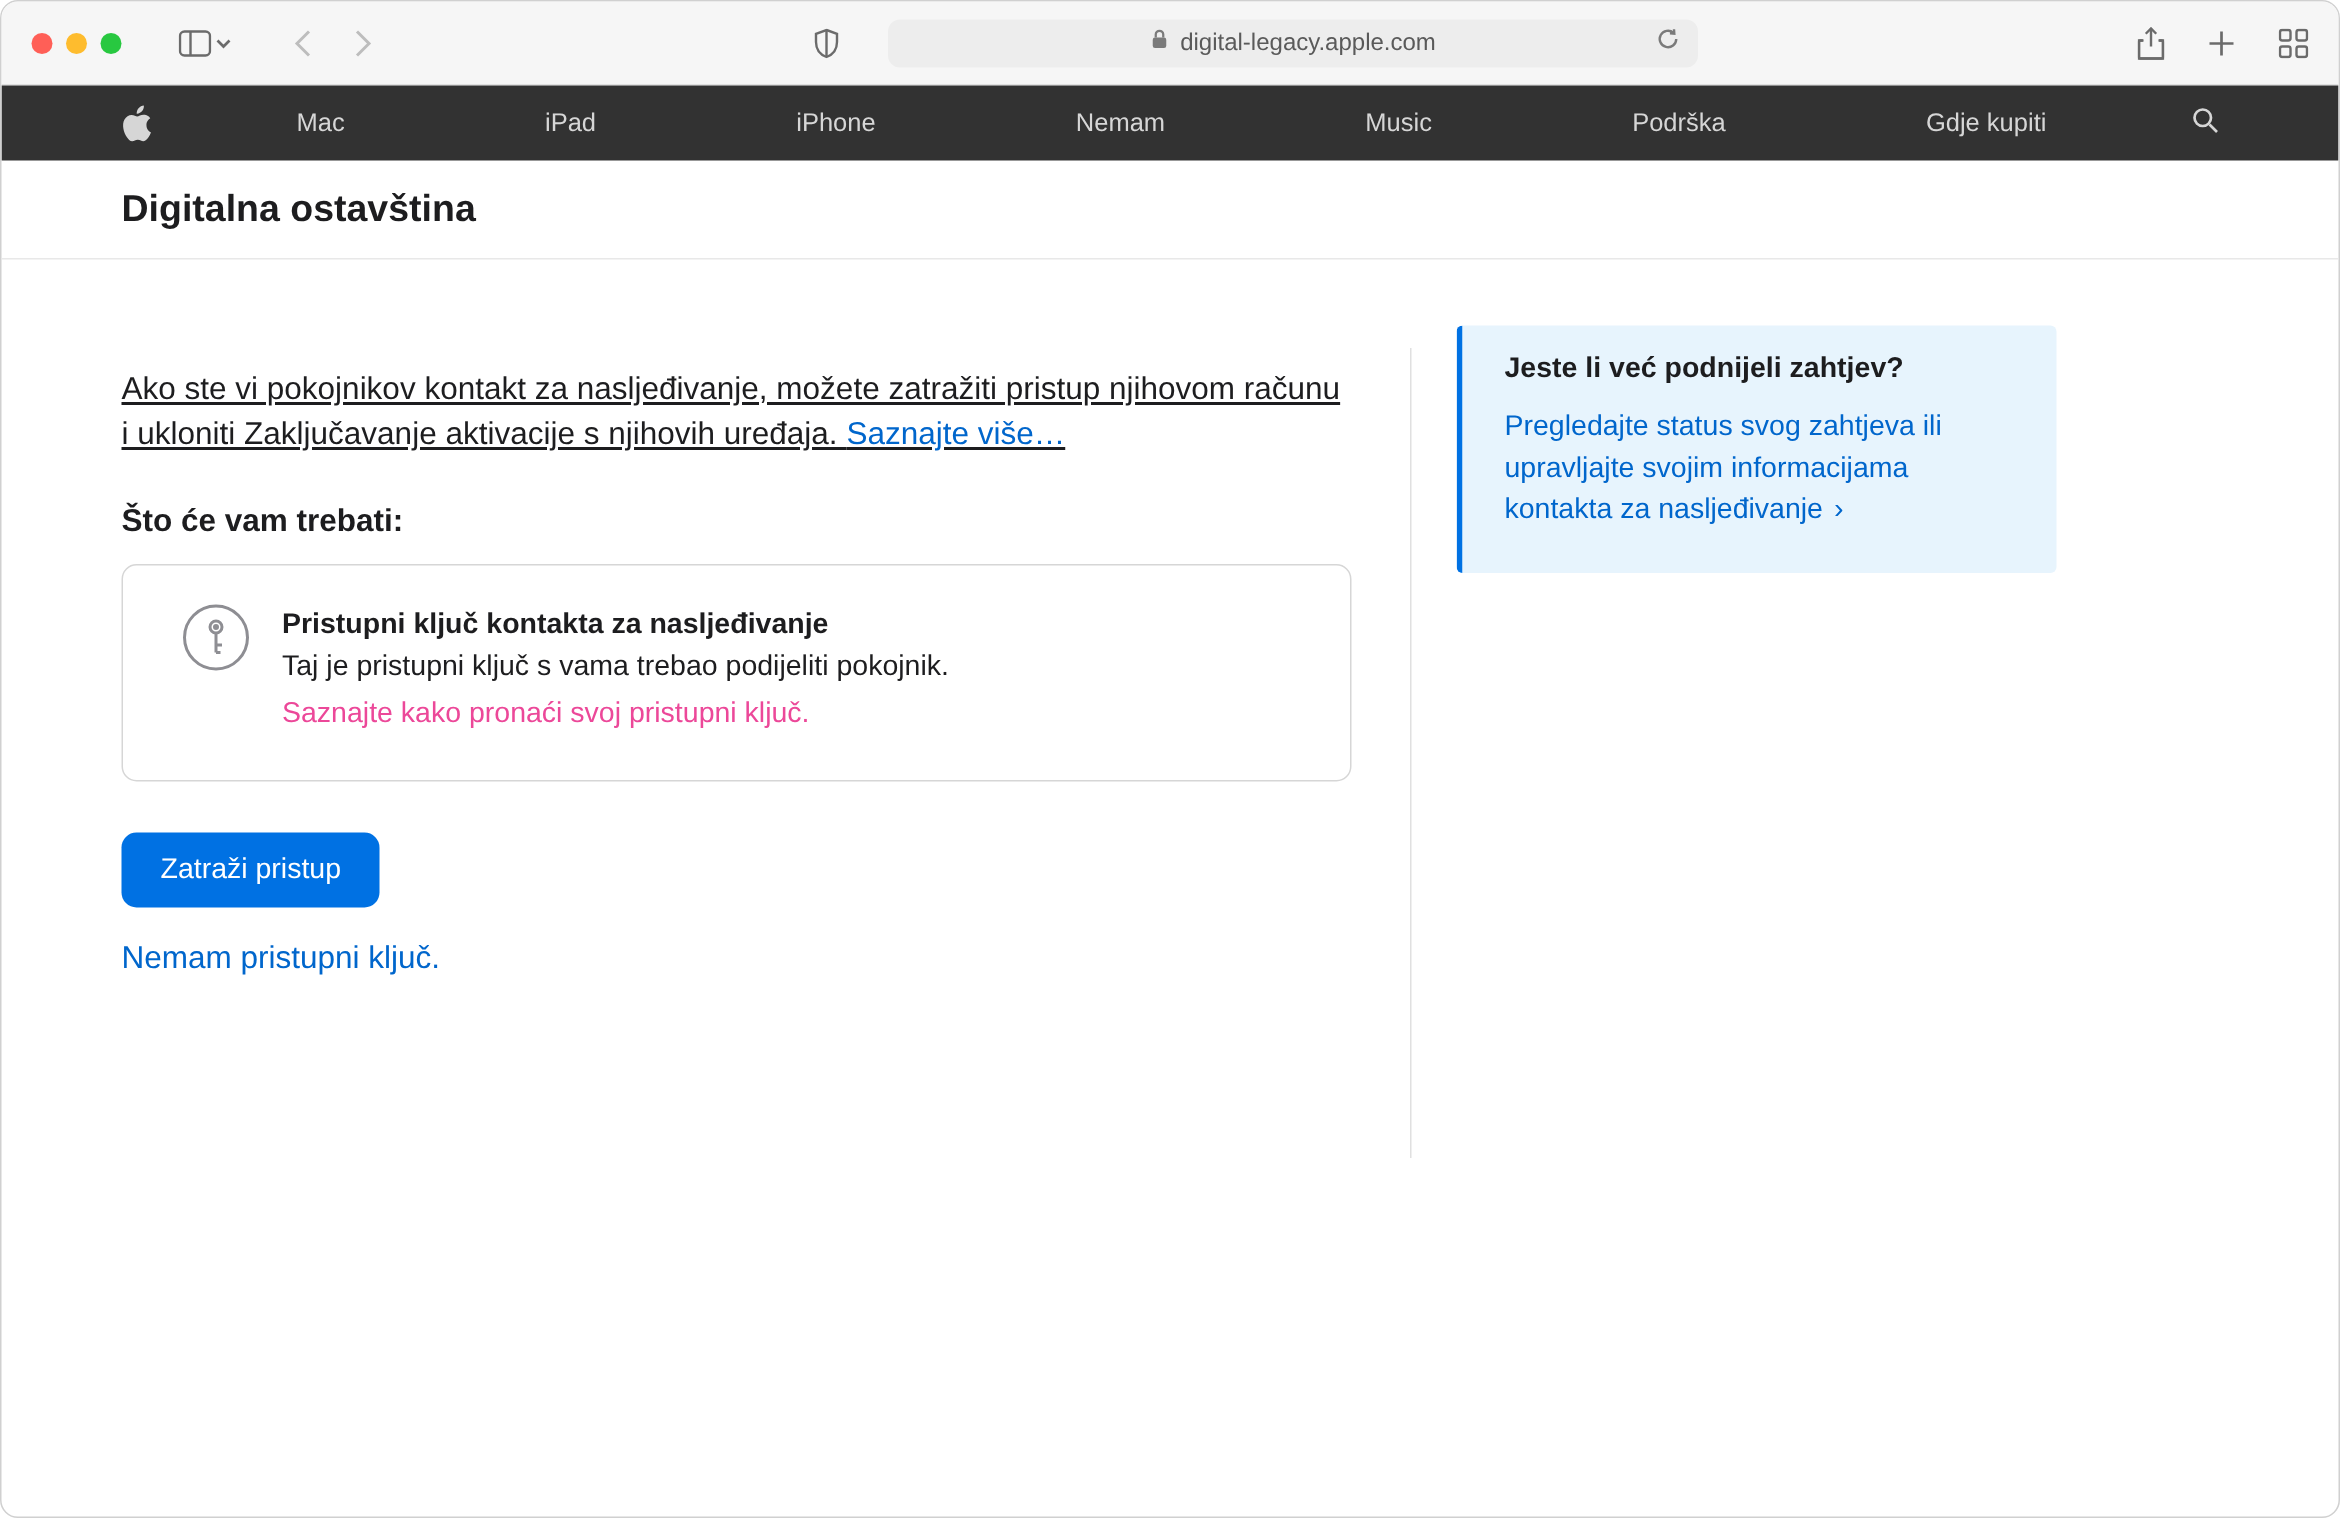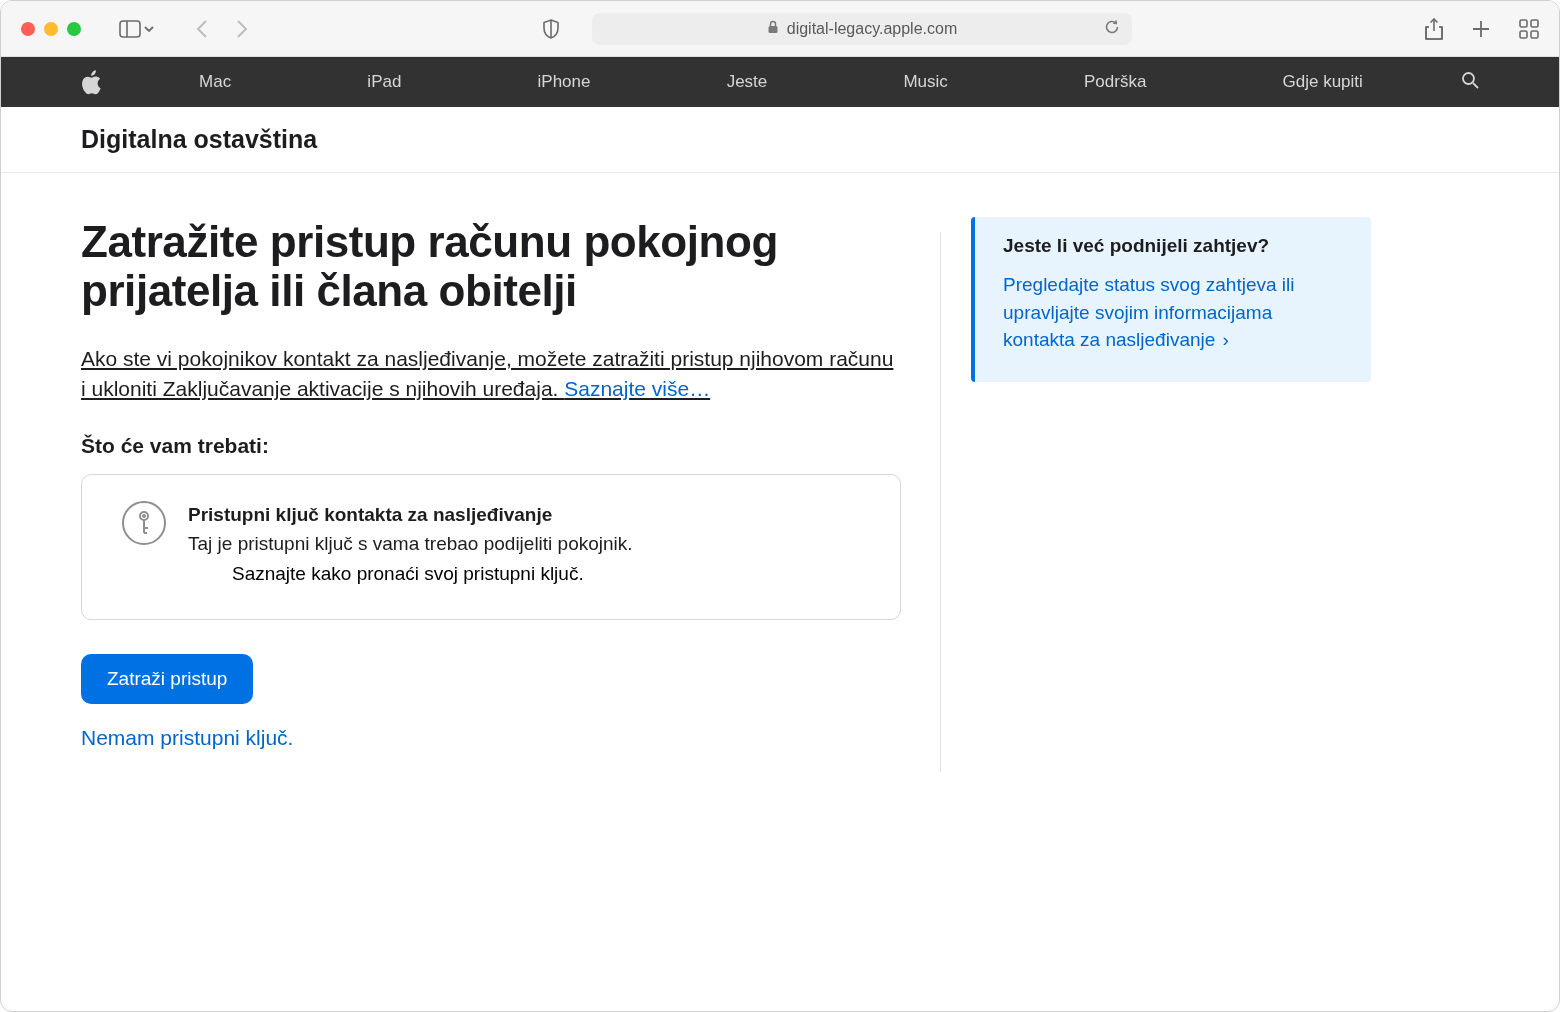--- a/index.html
+++ b/index.html
@@ -99,21 +99,21 @@
 }
 .key-icon-wrap {
   width: 44px; height: 44px; flex-shrink: 0;
   border: 2px solid #8e8e93; border-radius: 50%;
   display: flex; align-items: center; justify-content: center;
   color: #8e8e93;
 }
 .info-card-body { font-size: 19px; line-height: 1.5; }
 .info-card-title { font-weight: 600; color: #1d1d1f; }
 .info-card-text { color: #1d1d1f; }
-.info-card-link { color: #000000; text-decoration: none; display: inline-block; margin-top: 2px; margin-left: 44px; }
+.info-card-link { color: #ec4899; text-decoration: none; display: inline-block; margin-top: 2px; }
 
 .primary-button {
   margin-top: 34px;
   background: #0071e3;
   color: #fff;
   border: none;
   border-radius: 10px;
   padding: 14px 26px;
   font-size: 19px;
   cursor: pointer;
@@ -227,42 +227,41 @@
 <div class="global-nav">
   <span class="apple-logo">
     <svg viewBox="0 0 16 20" fill="currentColor">
         <path d="M13.3 10.6c0-2.4 2-3.5 2-3.6-1.1-1.6-2.8-1.8-3.4-1.8-1.4-.1-2.8.9-3.5.9-.7 0-1.8-.8-3-.8-1.5 0-3 1-3.8 2.4-1.6 2.8-.4 7 1.2 9.3.8 1.1 1.7 2.3 2.9 2.3 1.2 0 1.6-.8 3-.8 1.4 0 1.8.8 3 .8 1.2 0 2-1.1 2.8-2.2.9-1.3 1.2-2.5 1.2-2.6-.1 0-2.4-.9-2.4-3.9zM11 3.2c.6-.8 1.1-1.9.9-3-1 0-2.1.7-2.8 1.5-.6.7-1.1 1.8-1 2.9 1.1.1 2.2-.6 2.9-1.4z"></path>
       </svg>
   </span>
   <div class="nav-links">
     <a>Mac</a>
     <a>iPad</a>
     <a>iPhone</a>
-    <a>Jeste</a>
+    <a>Nemam</a>
     <a>Music</a>
     <a>Podrška</a>
     <a>Gdje kupiti</a>
   </div>
   <span class="search-icon-nav">
     <svg width="18" height="18" viewBox="0 0 18 18" fill="none" stroke="currentColor" stroke-width="1.8">
         <circle cx="7.5" cy="7.5" r="5.5"></circle>
         <line x1="12" y1="12" x2="17" y2="17"></line>
       </svg>
   </span>
 </div>
 
 <div class="local-nav">
   <div class="local-nav-title">Digitalna ostavština</div>
 </div>
 
 <div class="vr"></div>
 
 <div class="content">
   <div class="main-col">
-    <h1 class="page-heading">Zatražite pristup računu pokojnog prijatelja ili člana obitelji</h1>
     <p class="page-desc">
       <span>Ako ste vi pokojnikov kontakt za nasljeđivanje, možete zatražiti pristup njihovom računu i ukloniti Zaključavanje aktivacije s njihovih uređaja. </span><a href="#">Saznajte više…</a>
     </p>
     <h2 class="sub-heading">Što će vam trebati:</h2>
 
     <div class="info-card">
       <div class="key-icon-wrap">
         <svg width="18" height="26" viewBox="0 0 18 26" fill="none" stroke="currentColor" stroke-width="2">
             <circle cx="9" cy="6" r="4"></circle>
             <circle cx="9" cy="6" r="1" fill="currentColor"></circle>

